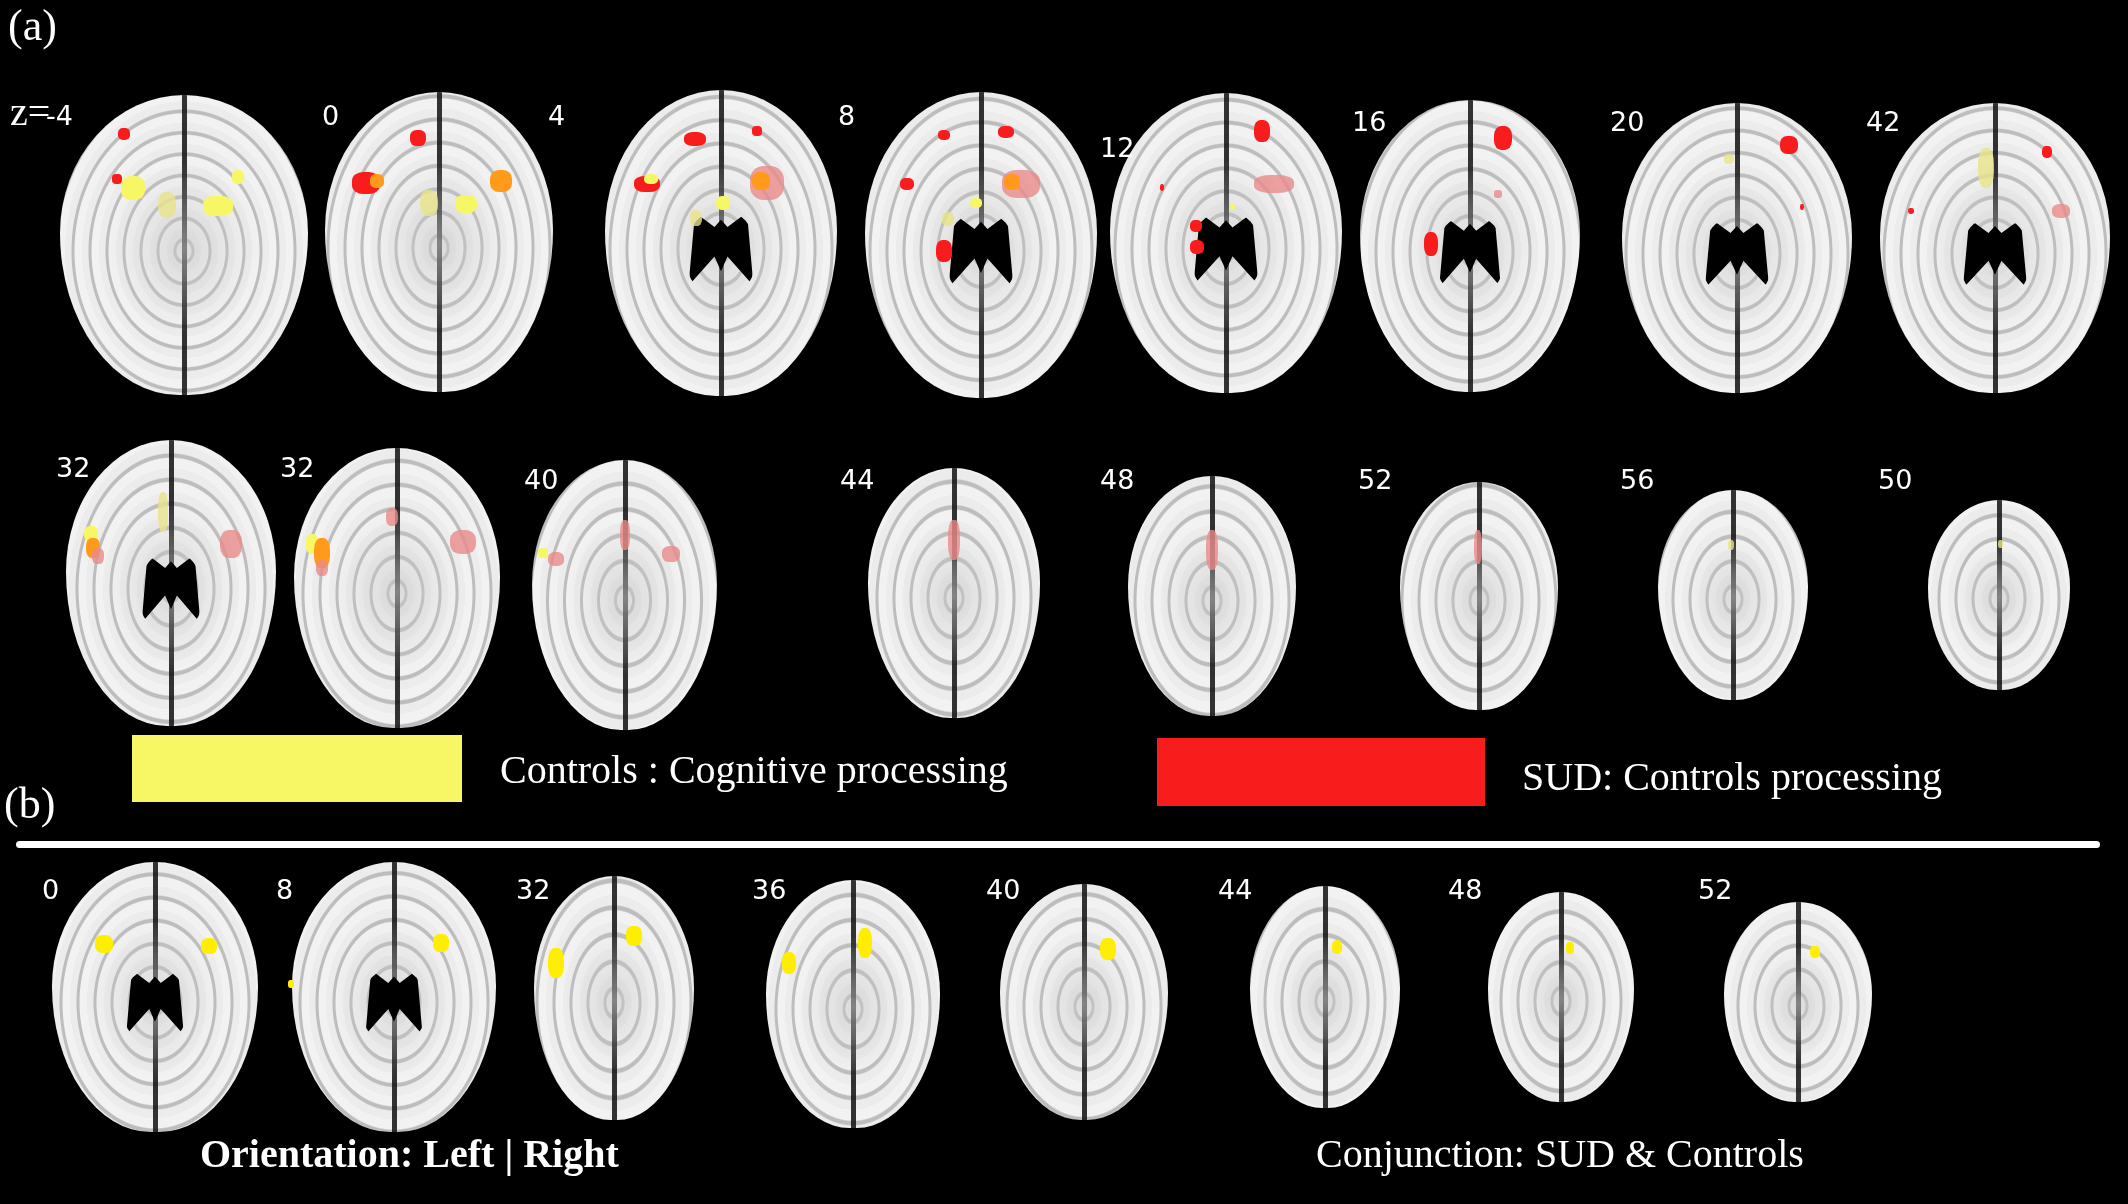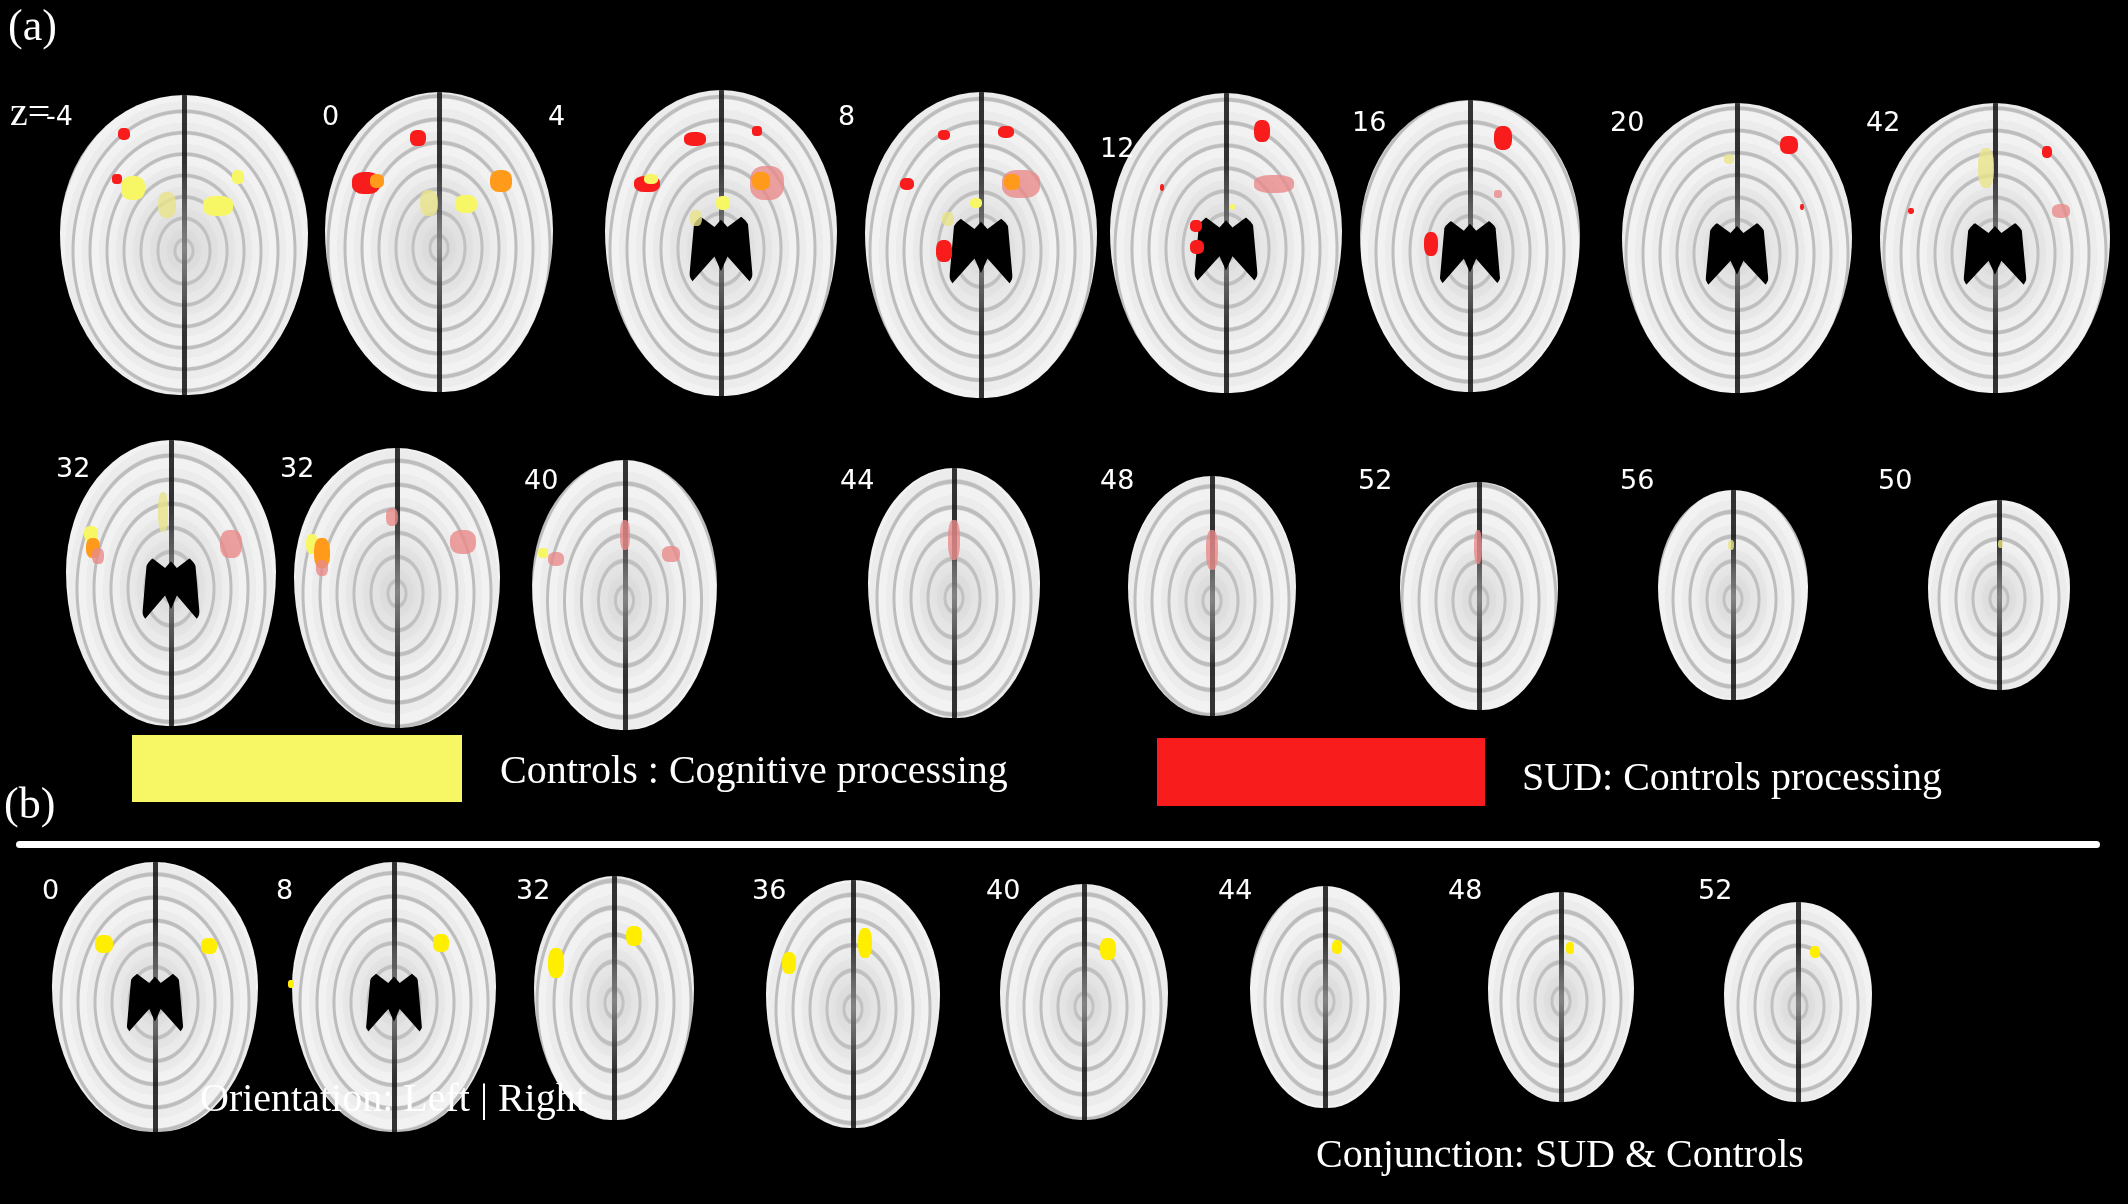--- a/index.html
+++ b/index.html
@@ -187,14 +187,14 @@
     <div class="blob" style="left: 548px; top: 948px; width: 16px; height: 30px; background: rgb(255, 238, 0);"></div>
     <div class="blob" style="left: 626px; top: 926px; width: 16px; height: 20px; background: rgb(255, 238, 0);"></div>
     <div class="blob" style="left: 782px; top: 952px; width: 14px; height: 22px; background: rgb(255, 238, 0);"></div>
     <div class="blob" style="left: 858px; top: 928px; width: 14px; height: 30px; background: rgb(255, 238, 0);"></div>
     <div class="blob" style="left: 1100px; top: 938px; width: 16px; height: 22px; background: rgb(255, 238, 0);"></div>
     <div class="blob" style="left: 1332px; top: 940px; width: 10px; height: 14px; background: rgb(255, 238, 0);"></div>
     <div class="blob" style="left: 1566px; top: 942px; width: 8px; height: 12px; background: rgb(255, 238, 0);"></div>
     <div class="blob" style="left: 1810px; top: 946px; width: 10px; height: 12px; background: rgb(255, 238, 0);"></div>
   </div>
 
-<div class="caption" style="left:200px; top:1074px;">Orientation: Left | Right</div>
+<div class="caption" style="left:200px; top:1130px;font-weight:bold;">Orientation: Left | Right</div>
 <div class="caption" style="left:1316px; top:1130px;">Conjunction: SUD &amp; Controls</div>
 
 </body></html>

